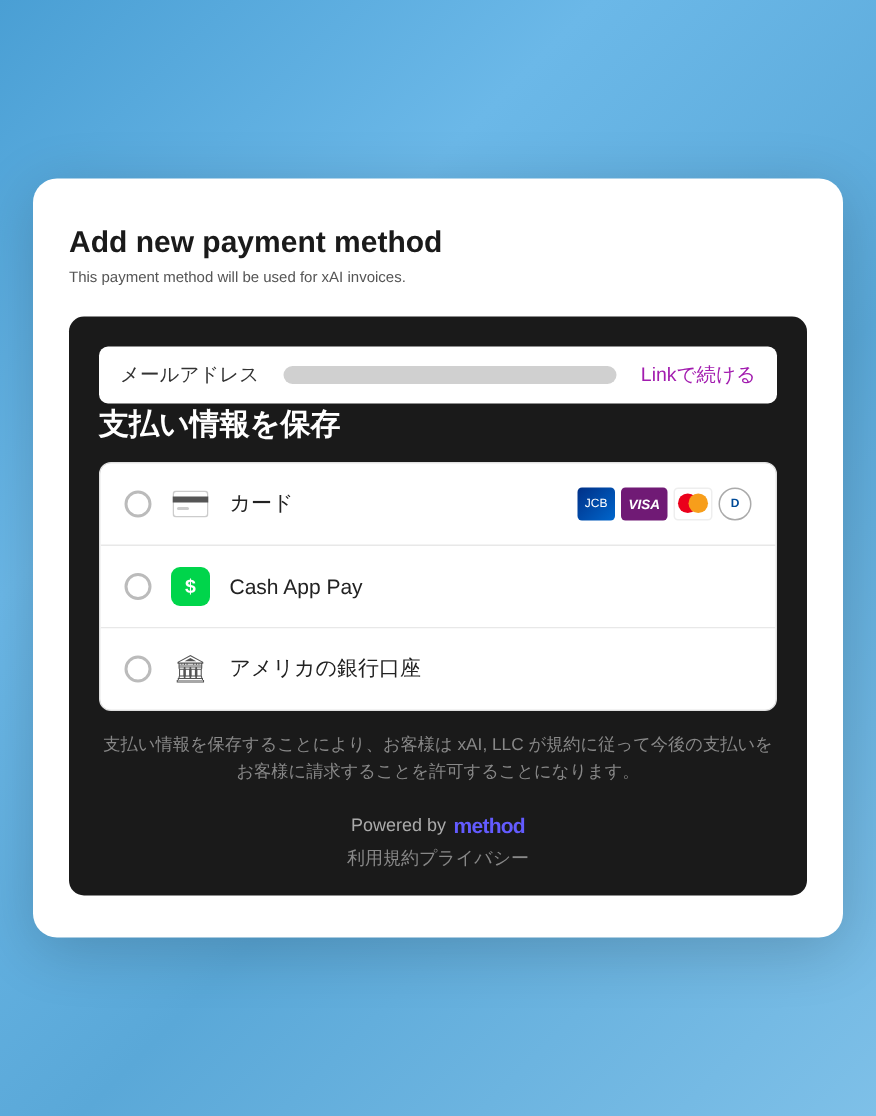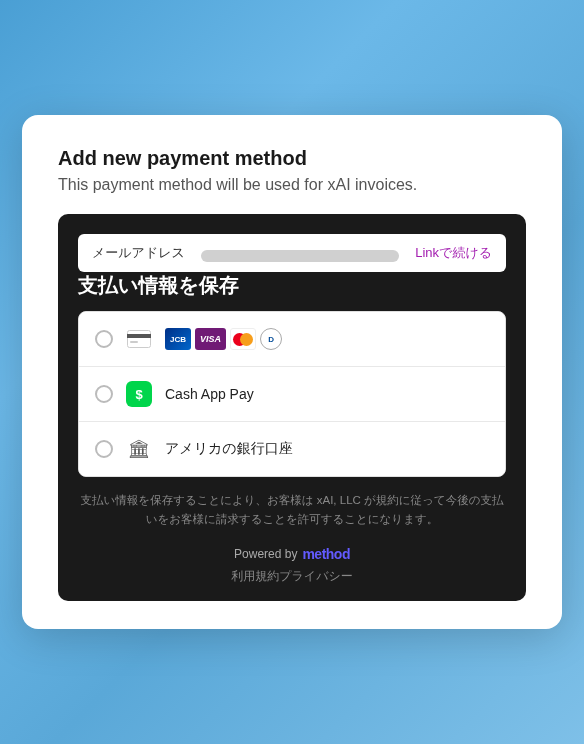--- a/index.html
+++ b/index.html
@@ -11,51 +11,51 @@
       display: flex;
       align-items: center;
       justify-content: center;
       font-family: -apple-system, BlinkMacSystemFont, 'Segoe UI', sans-serif;
       overflow: hidden;
     }
 
     .outer-card {
       background: #fff;
       border-radius: 16px;
-      padding: 32px 36px 28px;
+      padding: 32px 24px 28px;
       width: 540px;
       box-shadow: 0 8px 40px rgba(0,0,0,0.18);
     }
 
     .page-title {
       font-size: 20px;
       font-weight: 700;
       color: #1a1a1a;
       margin-bottom: 6px;
     }
 
     .page-subtitle {
-      font-size: 16px;
+      font-size: 10px;
       color: #555;
       margin-bottom: 20px;
     }
 
     .inner-panel {
       background: #1a1a1a;
       border-radius: 10px;
       padding: 20px 20px 16px;
       margin-bottom: 0;
     }
 
     .email-row {
       background: #fff;
       border-radius: 6px;
       padding: 10px 14px;
       display: flex;
-      align-items: flex-end;
+      align-items: center;
       gap: 16px;
     }
 
     .email-label {
       font-size: 13px;
       color: #333;
       white-space: nowrap;
       min-width: 70px;
     }
 
@@ -140,21 +140,21 @@
       align-items: center;
     }
 
     .badge {
       height: 22px;
       border-radius: 3px;
       display: flex;
       align-items: center;
       justify-content: center;
       font-size: 9px;
-      font-weight: 700;
+      font-weight: 400;
       padding: 0 4px;
     }
 
     .badge-jcb {
       background: linear-gradient(135deg, #003087, #0066cc);
       color: #fff;
       font-size: 8px;
       padding: 0 5px;
     }
 
@@ -299,20 +299,21 @@
 
       <div class="payment-option">
         <div class="radio-circle"></div>
         <div class="option-icon">
           <svg class="card-icon-svg" viewBox="0 0 24 18" fill="none" xmlns="http://www.w3.org/2000/svg">
             <rect x="0.5" y="0.5" width="23" height="17" rx="2" fill="#fff" stroke="#ccc"></rect>
             <rect x="0" y="4" width="24" height="4" fill="#555"></rect>
             <rect x="3" y="11" width="8" height="2" rx="1" fill="#ccc"></rect>
           </svg>
         </div>
+        <span class="option-label">カード</span>
         <div class="card-badges">
           <div class="badge badge-jcb">JCB</div>
           <div class="badge badge-visa">VISA</div>
           <div class="badge badge-mc">
             <div class="mc-left"></div>
             <div class="mc-right"></div>
           </div>
           <div class="badge badge-diners">D</div>
         </div>
       </div>

